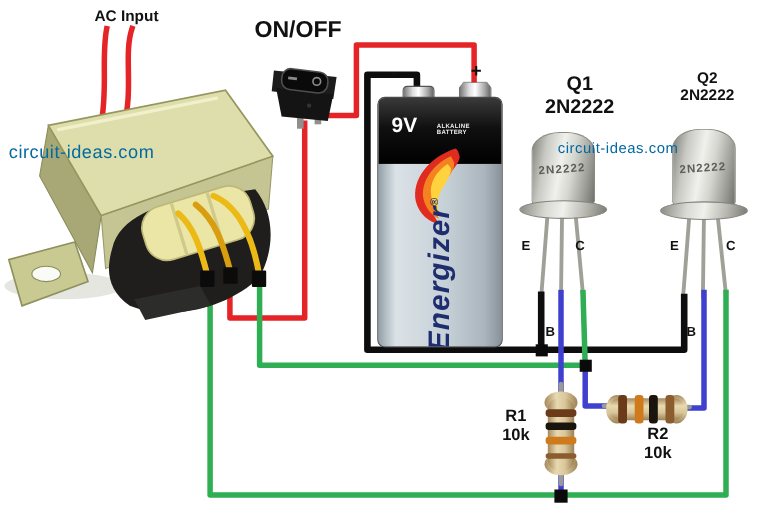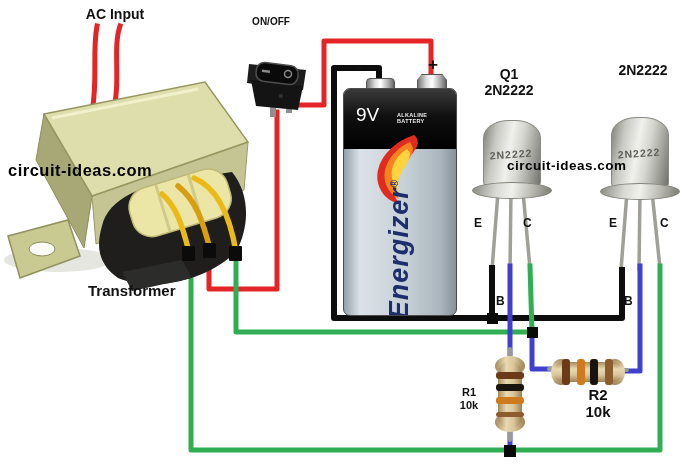--- a/index.html
+++ b/index.html
@@ -2,31 +2,31 @@
 <html><head>
 <meta charset="utf-8">
 <style>
   html,body{margin:0;padding:0;background:#fff;}
   .canvas{position:relative;width:691px;height:471px;background:#ffffff;overflow:hidden;
           font-family:"Liberation Sans",sans-serif;}
   .abs{position:absolute;}
   svg{display:block;}
   .lbl{position:absolute;font-weight:bold;color:#111;line-height:1.15;white-space:nowrap;}
   .ctr{text-align:center;}
-  .wm{position:absolute;font-weight:bold;color:#000000;letter-spacing:.5px;z-index:6;white-space:nowrap;margin-top:31px;}
+  .wm{position:absolute;font-weight:normal;color:#0369a1;letter-spacing:.5px;z-index:6;white-space:nowrap;}
   
   .battery{left:343px;top:74px;width:114px;height:242px;z-index:3;}
   .bat-post{position:absolute;border:1px solid #555;
     background:linear-gradient(90deg,#777,#ddd 30%,#fff 50%,#aaa 80%,#666);}
   .bat-body{position:absolute;left:0;top:14px;width:112px;height:226px;border:1px solid #4a4a4a;
     border-radius:7px;overflow:hidden;
     background:linear-gradient(90deg,#93a0a9,#dbe2e7 14%,#c6d0d7 55%,#aab5bd 86%,#87929a);}
   .bat-black{position:absolute;left:0;top:0;width:100%;height:60px;
     background:linear-gradient(180deg,#3a3a3a,#101010 45%,#000);}
-  .bat-9v{position:absolute;left:12px;top:15px;font-size:19px;font-weight:normal;color:#fff;}
+  .bat-9v{position:absolute;left:12px;top:15px;font-size:19px;font-weight:bold;color:#fff;}
   .bat-alk{position:absolute;left:53px;top:23px;font-size:5.5px;font-weight:bold;color:#eee;letter-spacing:.3px;}
   .bat-brand{position:absolute;left:-39px;top:144px;width:190px;height:32px;text-align:center;
     transform:rotate(-90deg);font-weight:bold;font-style:italic;font-size:27px;color:#1d2d6e;letter-spacing:1px;}
   .bat-brand .reg{font-size:10px;font-style:normal;vertical-align:super;}
   
   .to18{z-index:3;}
   .can{position:absolute;border:1px solid #8a8a82;border-bottom:none;
     border-radius:26px 26px 6px 6px / 18px 18px 5px 5px;
     background:linear-gradient(100deg,#7e7e78,#c9c9c4 22%,#f0f0ec 45%,#d6d6d0 62%,#9a9a94 85%,#70706a);}
   .cantext{position:absolute;text-align:center;font-weight:bold;font-size:10.5px;color:#5d5d56;
@@ -183,36 +183,36 @@
     <div class="body-h"></div>
     <div class="band-v" style="left:14px;background:#6b3a18;"></div>
     <div class="band-v" style="left:29px;background:#d07a1e;"></div>
     <div class="band-v" style="left:42px;background:#1a140e;"></div>
     <div class="band-v" style="left:57px;background:#8a5c2e;"></div>
   </div>
 
   <div class="lbl ctr" style="left:40px;top:6px;width:150px;font-size:14px;z-index:5">
     <div>AC Input</div>
   </div>
-  <div class="lbl ctr" style="left:228px;top:16px;width:86px;font-size:10px;z-index:5">
+  <div class="lbl ctr" style="left:228px;top:16px;width:86px;font-size:21px;z-index:5">
     <div>ON/OFF</div>
   </div>
   <div class="lbl" style="left:355px;top:53px;font-size:22px;z-index:5">-</div>
   <div class="lbl" style="left:428px;top:55px;font-size:17px;z-index:5">+</div>
-  <div class="lbl ctr" style="left:466px;top:66px;width:86px;font-size:14px;z-index:5">
+  <div class="lbl ctr" style="left:484px;top:66px;width:86px;font-size:18px;z-index:5">
     <div>Q1</div>
     <div>2N2222</div>
   </div>
   <div class="lbl ctr" style="left:599px;top:62px;width:88px;font-size:14px;z-index:5">
+    <div>Q2</div>
     <div>2N2222</div>
   </div>
   <div class="lbl" style="left:88px;top:282px;font-size:15px;z-index:5">
-    <div>Transformer</div>
-  </div>
-  <div class="lbl ctr" style="left:447px;top:386px;width:44px;font-size:11px;z-index:5">
+  </div>
+  <div class="lbl ctr" style="left:447px;top:370px;width:44px;font-size:15px;z-index:5">
     <div>R1</div>
     <div>10k</div>
   </div>
   <div class="lbl ctr" style="left:574px;top:386px;width:48px;font-size:15px;z-index:5">
     <div>R2</div>
     <div>10k</div>
   </div>
 
   <div class="lbl" style="left:474px;top:217px;font-size:12px;z-index:5">E</div>
   <div class="lbl" style="left:523px;top:217px;font-size:12px;z-index:5">C</div>

